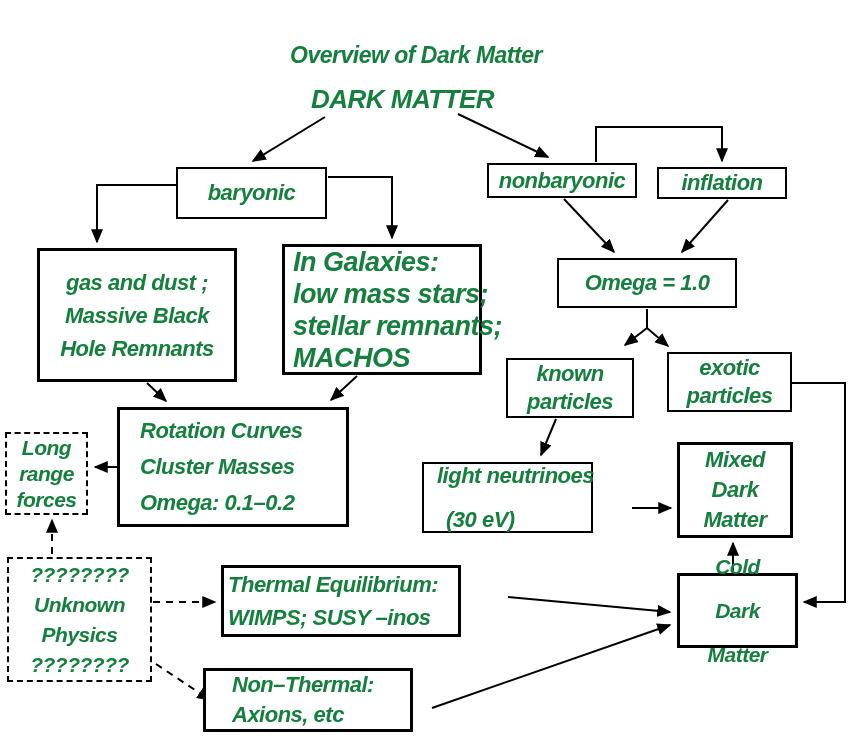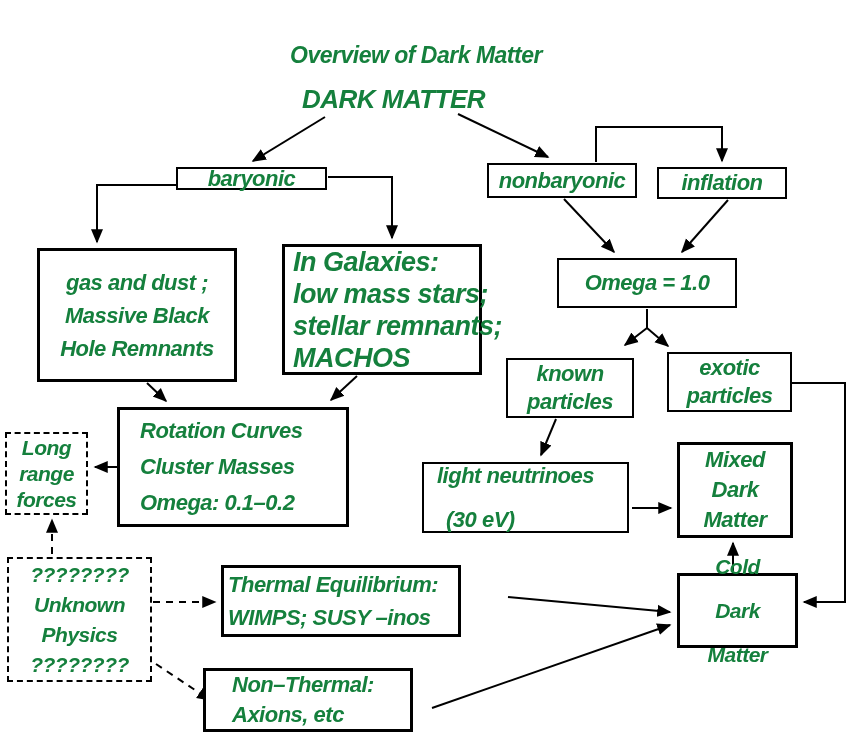--- a/index.html
+++ b/index.html
@@ -55,23 +55,23 @@
     <path d="M632,508 L671,508" marker-end="url(#ah)"></path>
     <path d="M733,571 L733,543" marker-end="url(#ah)"></path>
     <path d="M792,383 L845,383 L845,602 L804,602" marker-end="url(#ah)"></path>
     <path d="M153,602 L215,602" class="dash" marker-end="url(#ah)"></path>
     <path d="M156,664 L210,700" class="dash" marker-end="url(#ah)"></path>
     <path d="M508,597 L670,612" marker-end="url(#ah)"></path>
     <path d="M432,708 L670,625" marker-end="url(#ah)"></path>
   </svg>
 
   <div class="ttl" style="left:160px;top:42px;width:512px;font-size:23px;">Overview of Dark Matter</div>
-  <div class="ttl" style="left:141px;top:84px;width:505px;font-size:26px;">DARK MATTER</div>
+  <div class="ttl" style="left:150px;top:84px;width:505px;font-size:26px;">DARK MATTER</div>
 
-  <div class="node" style="left:176px;top:167px;width:151px;height:23px;">
+  <div class="node" style="left:176px;top:167px;width:151px;height:52px;">
     <div>baryonic</div>
   </div>
 
   <div class="node" style="left:487px;top:163px;width:150px;height:35px;">
     <div>nonbaryonic</div>
   </div>
 
   <div class="node" style="left:657px;top:167px;width:130px;height:32px;">
     <div>inflation</div>
   </div>
@@ -108,21 +108,21 @@
     <div>range</div>
     <div>forces</div>
   </div>
 
   <div class="node thick left" style="left:117px;top:407px;width:232px;height:120px;line-height:36px;padding-left:20px;">
     <div>Rotation Curves</div>
     <div>Cluster Masses</div>
     <div>Omega: 0.1–0.2</div>
   </div>
 
-  <div class="node left" style="left:422px;top:462px;width:207px;height:71px;line-height:33px;padding-left:13px;gap:11px;">
+  <div class="node left" style="left:422px;top:462px;width:171px;height:71px;line-height:33px;padding-left:13px;gap:11px;">
     <div>light neutrinoes</div>
     <div style="padding-left:9px;">(30 eV)</div>
   </div>
 
   <div class="node thick" style="left:677px;top:442px;width:116px;height:96px;line-height:30px;">
     <div>Mixed</div>
     <div>Dark</div>
     <div>Matter</div>
   </div>
 

